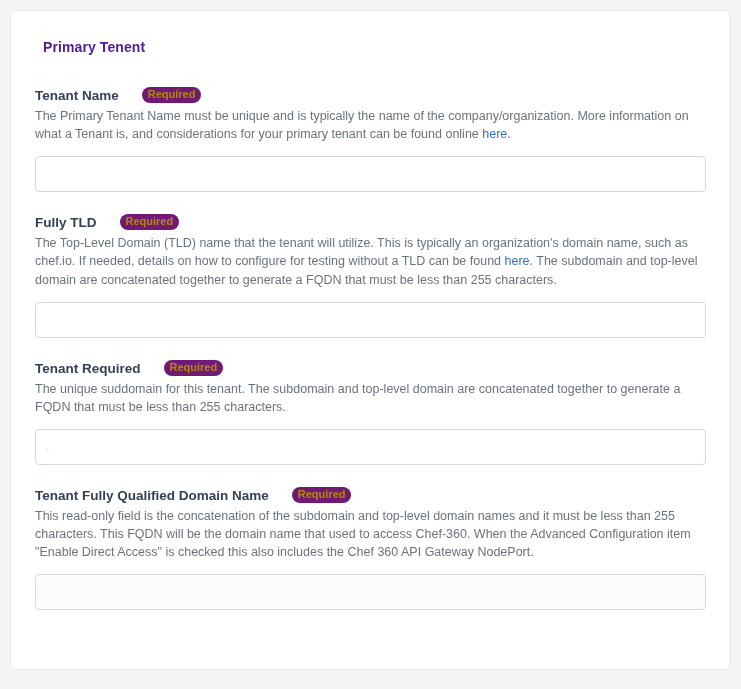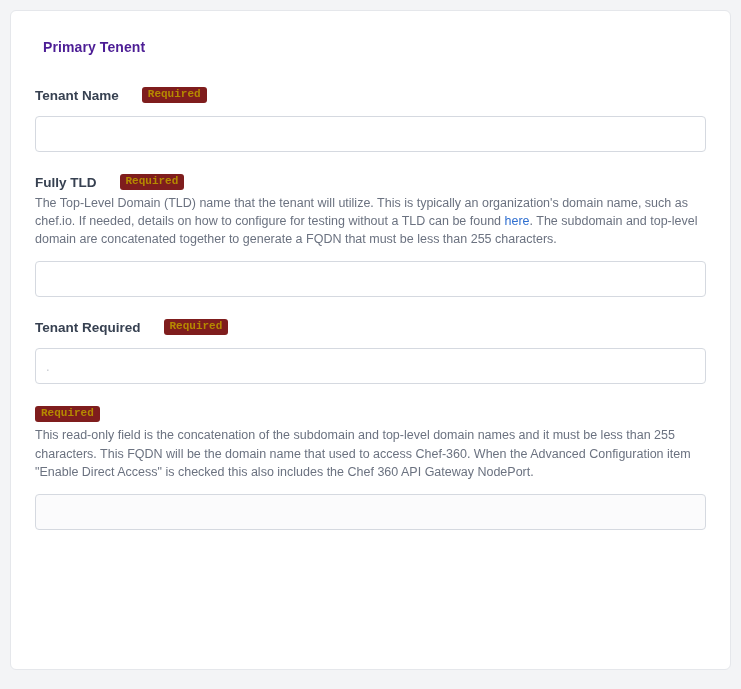--- a/index.html
+++ b/index.html
@@ -50,25 +50,24 @@
   .label {
     font-size: 13.5px;
     font-weight: bold;
     color: #374151;
   }
   .badge {
     display: inline-block;
     font-size: 11px;
     font-weight: bold;
     color: #b58a00;
-    background: #7f1d1d;
-    border-radius: 3px;
+    background: #701a75;
+    border-radius: 8px;
     padding: 2px 6px 3px 6px;
     line-height: 1;
-    font-family: Liberation Mono, monospace;
   }
   .help {
     font-size: 12.5px;
     color: #6b7280;
     line-height: 1.45;
     margin: 2px 0 0 0;
     max-width: 672px;
   }
   .help a {
     color: #2f6fd0;
@@ -102,42 +101,45 @@
 <div class="card">
   <h2 class="card-title">Primary Tenent</h2>
 
   <div class="fields">
 
     <div class="field">
       <div class="label-row">
         <span class="label">Tenant Name</span>
         <span class="badge">Required</span>
       </div>
+      <p class="help"><span>The Primary Tenant Name must be unique and is typically the name of the company/organization. More information on what a Tenant is, and considerations for your primary tenant can be found online </span><a href="#">here</a><span>.</span></p>
       <input class="input" type="text" value="" placeholder="" style="">
     </div>
 
     <div class="field">
       <div class="label-row">
         <span class="label">Fully TLD</span>
         <span class="badge">Required</span>
       </div>
       <p class="help"><span>The Top-Level Domain (TLD) name that the tenant will utilize. This is typically an organization's domain name, such as chef.io. If needed, details on how to configure for testing without a TLD can be found </span><a href="#">here</a><span>. The subdomain and top-level domain are concatenated together to generate a FQDN that must be less than 255 characters.</span></p>
       <input class="input" type="text" value="" placeholder="" style="">
     </div>
 
     <div class="field">
       <div class="label-row">
         <span class="label">Tenant Required</span>
         <span class="badge">Required</span>
       </div>
+      <p class="help"><span>The unique suddomain for this tenant. The subdomain and top-level domain are concatenated together to generate a FQDN that must be less than 255 characters.</span></p>
       <input class="input" type="text" value="" placeholder="." style="">
     </div>
 
     <div class="field">
       <div class="label-row">
+        <span class="label">Tenant Fully Qualified Domain Name</span>
         <span class="badge">Required</span>
       </div>
       <p class="help"><span>This read-only field is the concatenation of the subdomain and top-level domain names and it must be less than 255 characters. This FQDN will be the domain name that used to access Chef-360. When the Advanced Configuration item "Enable Direct Access" is checked this also includes the Chef 360 API Gateway NodePort.</span></p>
       <input class="input readonly" type="text" readonly="" value="" placeholder="" style="">
     </div>
 
   </div>
 </div>
 
 </body></html>

